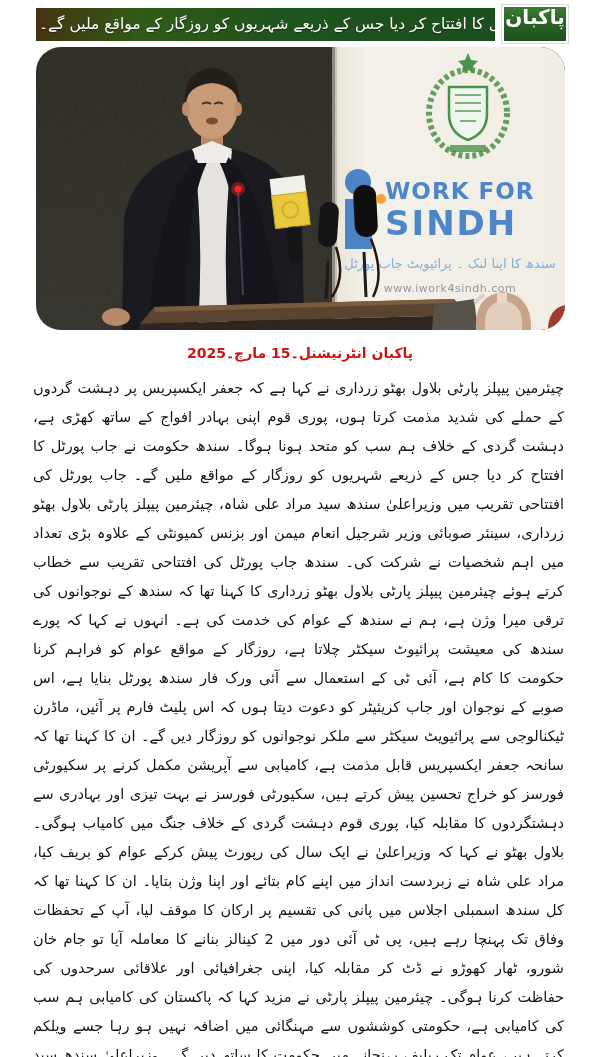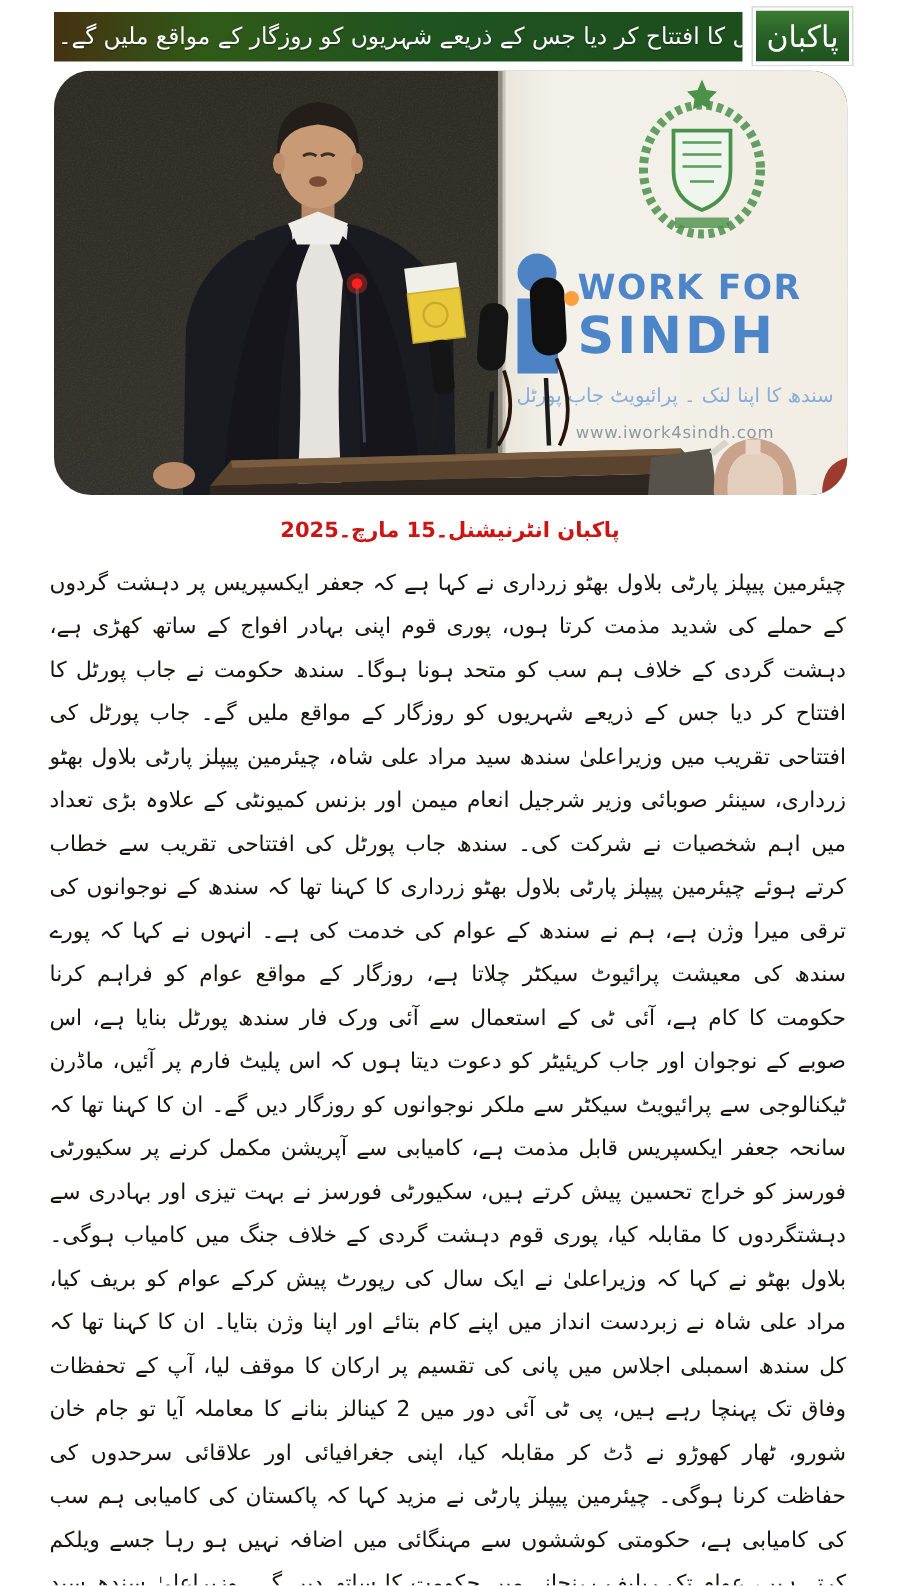--- a/index.html
+++ b/index.html
@@ -19,23 +19,23 @@
     gap: 7px;
     height: 47px;
   }
   .logo-box {
     flex: 0 0 auto;
     width: 66px; height: 38px;
     background: linear-gradient(180deg, #3c7c33 0%, #2a6227 45%, #1f5220 100%);
     border: 2px solid #ffffff;
     box-shadow: 0 0 0 1px #d9d9d9;
     color: #ffffff;
-    font-weight: normal;
+    font-weight: bold;
     font-size: 20px;
-    display: flex; align-items: center; justify-content: center;
+    display: flex; align-items: flex-start; justify-content: center;
     line-height: 1;
   }
   .headline-bar {
     flex: 1 1 auto;
     height: 33px;
     background: linear-gradient(to right, #463212 0%, #305a18 22%, #1f5320 55%, #1d4e1d 100%);
     color: #ffffff;
     display: flex; align-items: center; justify-content: center;
     font-size: 15.5px;
     white-space: nowrap;

